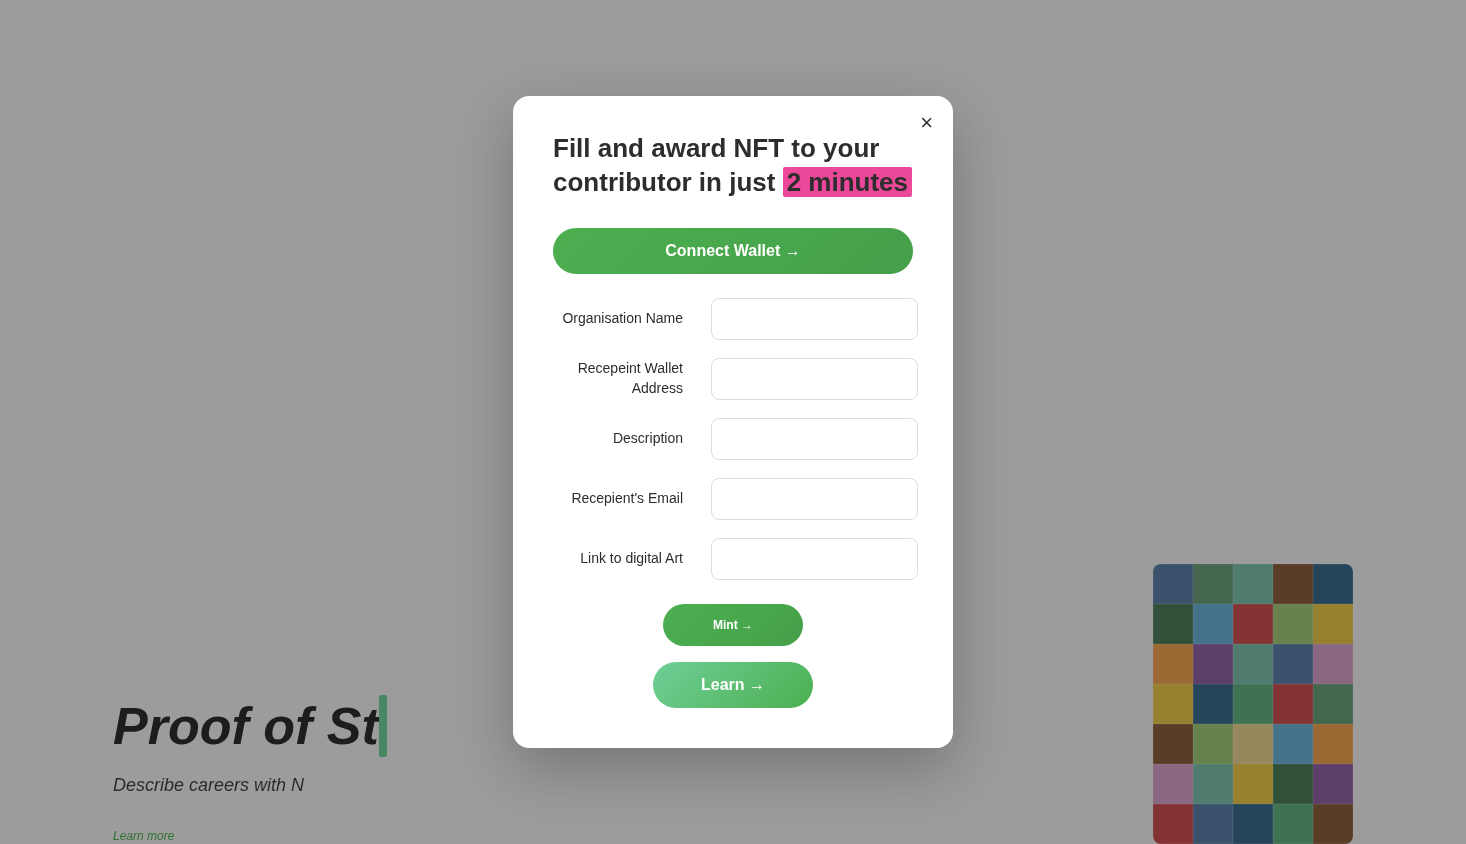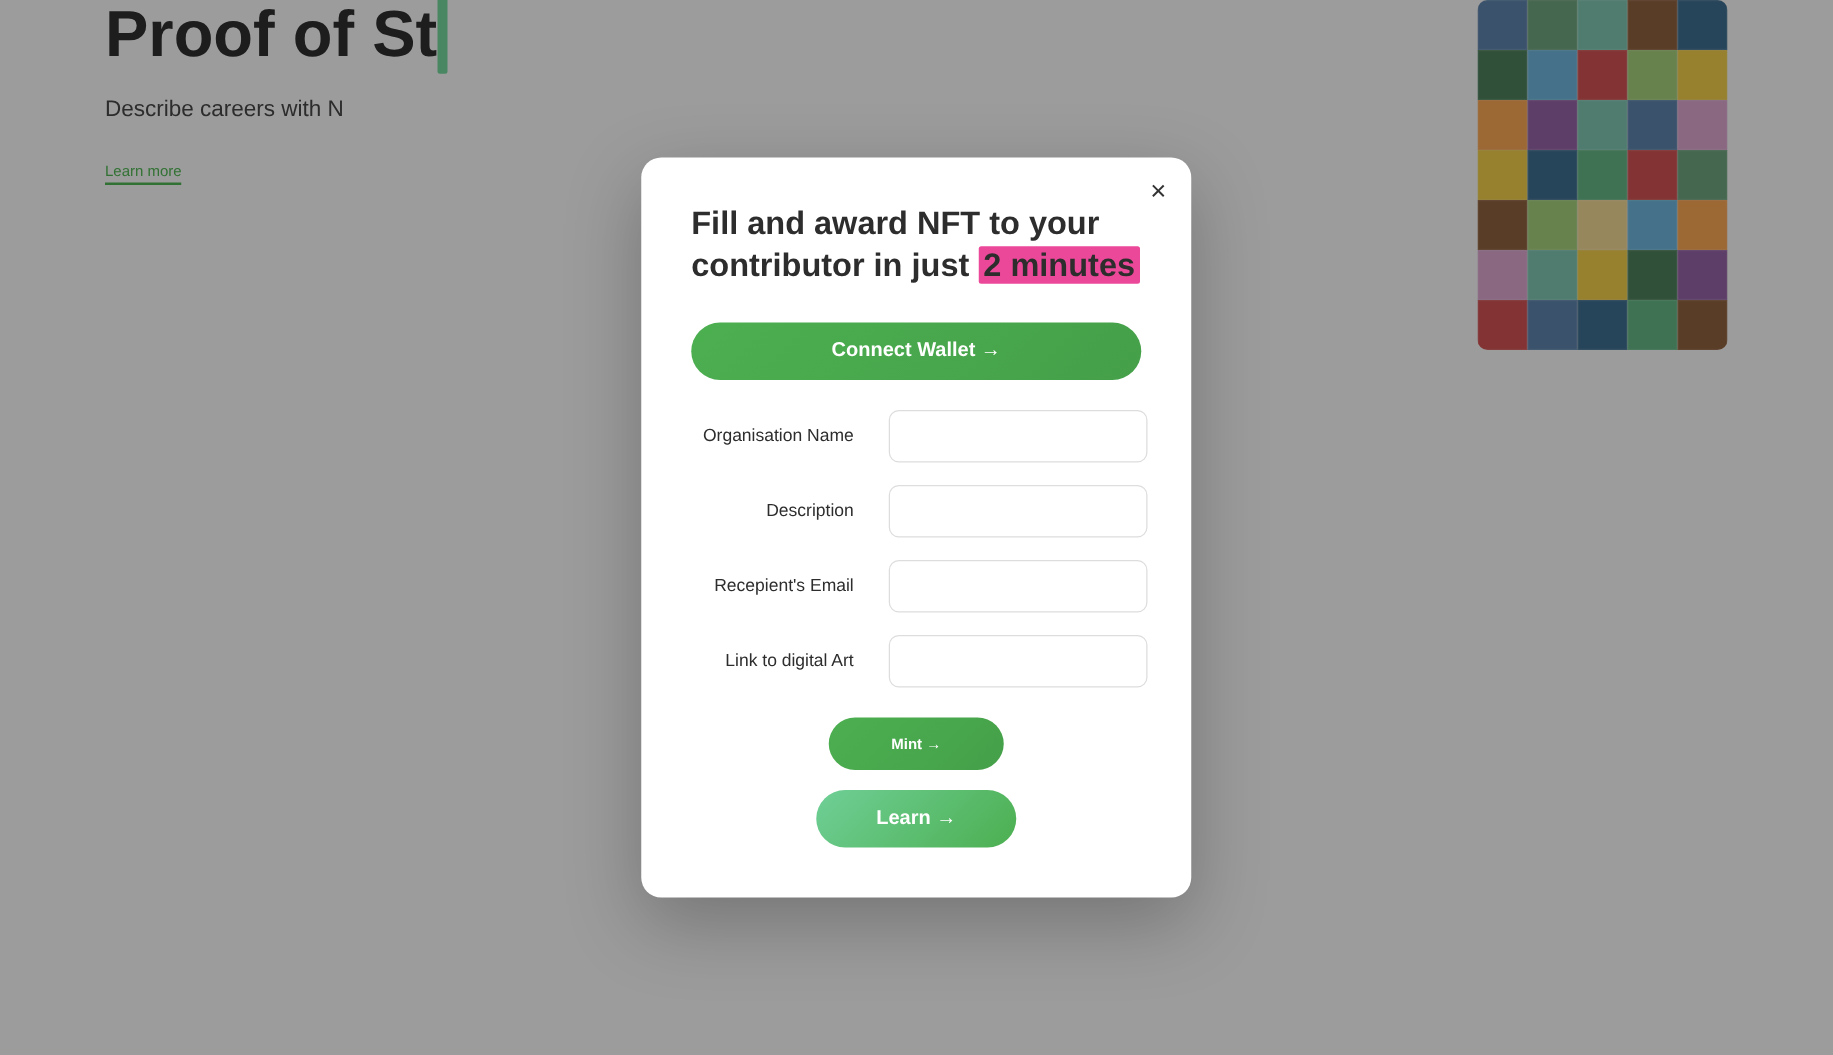--- a/index.html
+++ b/index.html
@@ -11,22 +11,23 @@
       overflow: hidden;
       position: relative;
     }
 
     
     .bg-content {
       position: absolute;
       top: 0; left: 0;
       width: 100%; height: 100%;
       display: flex;
-      align-items: flex-start;
-      padding: 0 84px;
+      align-items: flex-end;
+      padding: 0 113px;
+      font-style: italic;
     }
 
     .bg-left {
       flex: 1;
       padding-right: 60px;
     }
 
     .bg-title {
       font-size: 52px;
       font-weight: 800;
@@ -257,20 +258,24 @@
     <h2 class="modal-title">Fill and award NFT to your contributor in just <span style="background-color:#ec4899;padding:0 4px;border-radius:2px;">2 minutes</span></h2>
 
     <button class="connect-wallet-btn">Connect Wallet →</button>
 
     <form>
       <div class="form-row">
         <label class="form-label">Organisation Name</label>
         <input class="form-input" type="text" placeholder="" style="">
       </div>
 
+      <div class="form-row">
+        <label class="form-label">Recepeint Wallet Address</label>
+        <input class="form-input" type="text" placeholder="" style="">
+      </div>
 
 
       <div class="form-row">
         <label class="form-label">Description</label>
         <input class="form-input" type="text" placeholder="" style="">
       </div>
 
       <div class="form-row">
         <label class="form-label">Recepient's Email</label>
         <input class="form-input" type="email" placeholder="" style="">

